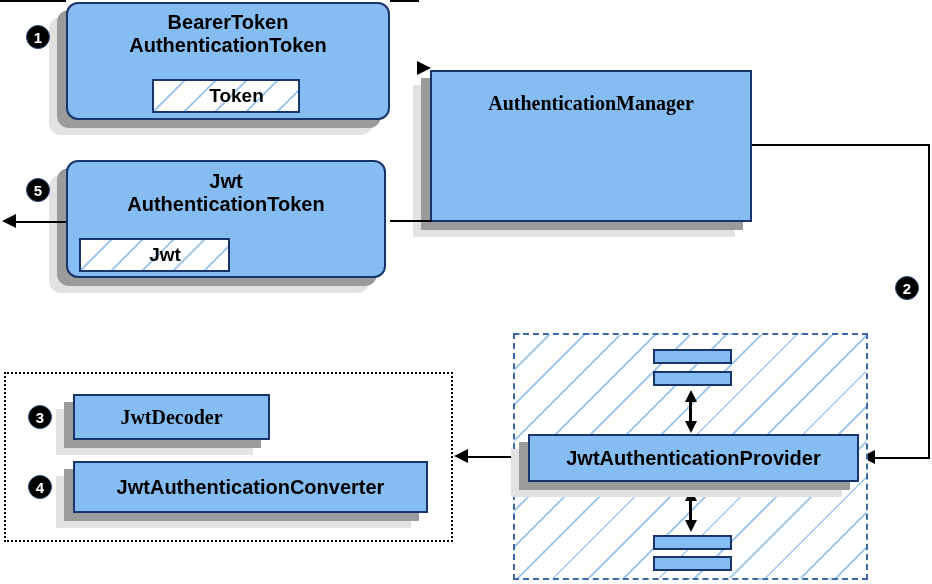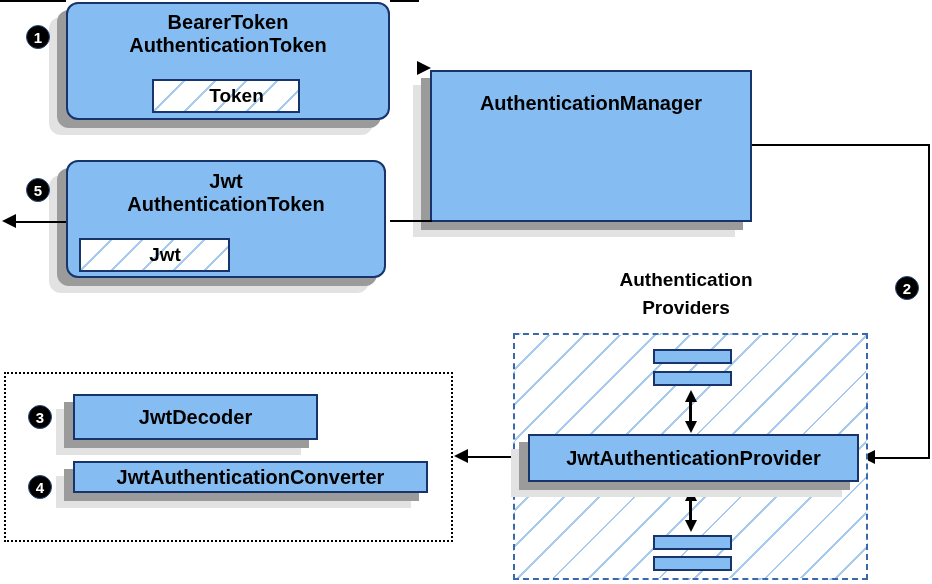--- a/index.html
+++ b/index.html
@@ -86,21 +86,21 @@
       <div>AuthenticationToken</div>
     </div>
     <div class="chip hatch" style="left:84px; top:75px; width:148px; height:34px;">
       <span>Token</span>
     </div>
   </div>
 
   <div class="hline" style="left:390px; top:67; width:29px;"></div>
   <div class="tri tri-right" style="left:417px; top:61px;"></div>
 
-  <div class="box" style="left:430px; top:70px; width:322px; height:152px;">
+  <div class="box" style="left:430px; top:70px; width:322px; height:152px;font-family:Liberation Serif, serif;">
     <div class="box-title" style="margin-top:20px;">AuthenticationManager</div>
   </div>
 
   <div class="hline" style="left:390px; top:220px; width:42px;"></div>
 
   <div class="box rounded" style="left:66px; top:160px; width:320px; height:118px;">
     <div class="box-title" style="margin-top:8px;">
       <div>Jwt</div>
       <div>AuthenticationToken</div>
     </div>
@@ -116,24 +116,20 @@
   </div>
 
   <div class="hline" style="left:752px; top:144px; width:178px;"></div>
   <div class="vline" style="left:928px; top:144px; height:314px;"></div>
   <div class="hline" style="left:873px; top:457px; width:57px;"></div>
   <div class="tri tri-left" style="left:861px; top:450px;"></div>
   <div class="badge" style="left:895px; top:276px;">
     <span>2</span>
   </div>
 
-  <div class="label-2line" style="left:566px; top:266px; width:240px;">
-    <div>Authentication</div>
-    <div>Providers</div>
-  </div>
 
   <div class="dashed-blue hatch-lg" style="left:513px; top:333px; width:355px; height:247px;"></div>
 
   <div class="bar" style="left:653px; top:349px;"></div>
   <div class="bar" style="left:653px; top:371px;"></div>
 
   <div class="darr" style="left:684px; top:390px; width:12px; height:43px;">
     <div class="tri tri-up tip-u"></div>
     <div class="stem"></div>
     <div class="tri tri-down tip-d"></div>
@@ -150,27 +146,27 @@
   </div>
 
   <div class="bar" style="left:653px; top:535px;"></div>
   <div class="bar" style="left:653px; top:556px;"></div>
 
   <div class="hline" style="left:466px; top:456px; width:62px;"></div>
   <div class="tri tri-left" style="left:454px; top:449px;"></div>
 
   <div class="dotted-black" style="left:4px; top:372px; width:449px; height:170px;"></div>
 
-  <div class="box" style="left:73px; top:394px; width:245px; height:46px;">
+  <div class="box" style="left:73px; top:394px; width:197px; height:46px;font-family:Liberation Serif, serif;">
     <div class="center-title">JwtDecoder</div>
   </div>
   <div class="badge" style="left:28px; top:405px;">
     <span>3</span>
   </div>
 
-  <div class="box" style="left:73px; top:461px; width:355px; height:32px;text-align:right;">
+  <div class="box" style="left:73px; top:461px; width:355px; height:52px;text-align:right;">
     <div class="center-title">JwtAuthenticationConverter</div>
   </div>
   <div class="badge" style="left:28px; top:475px;">
     <span>4</span>
   </div>
 
 </div>
 
 </body></html>

